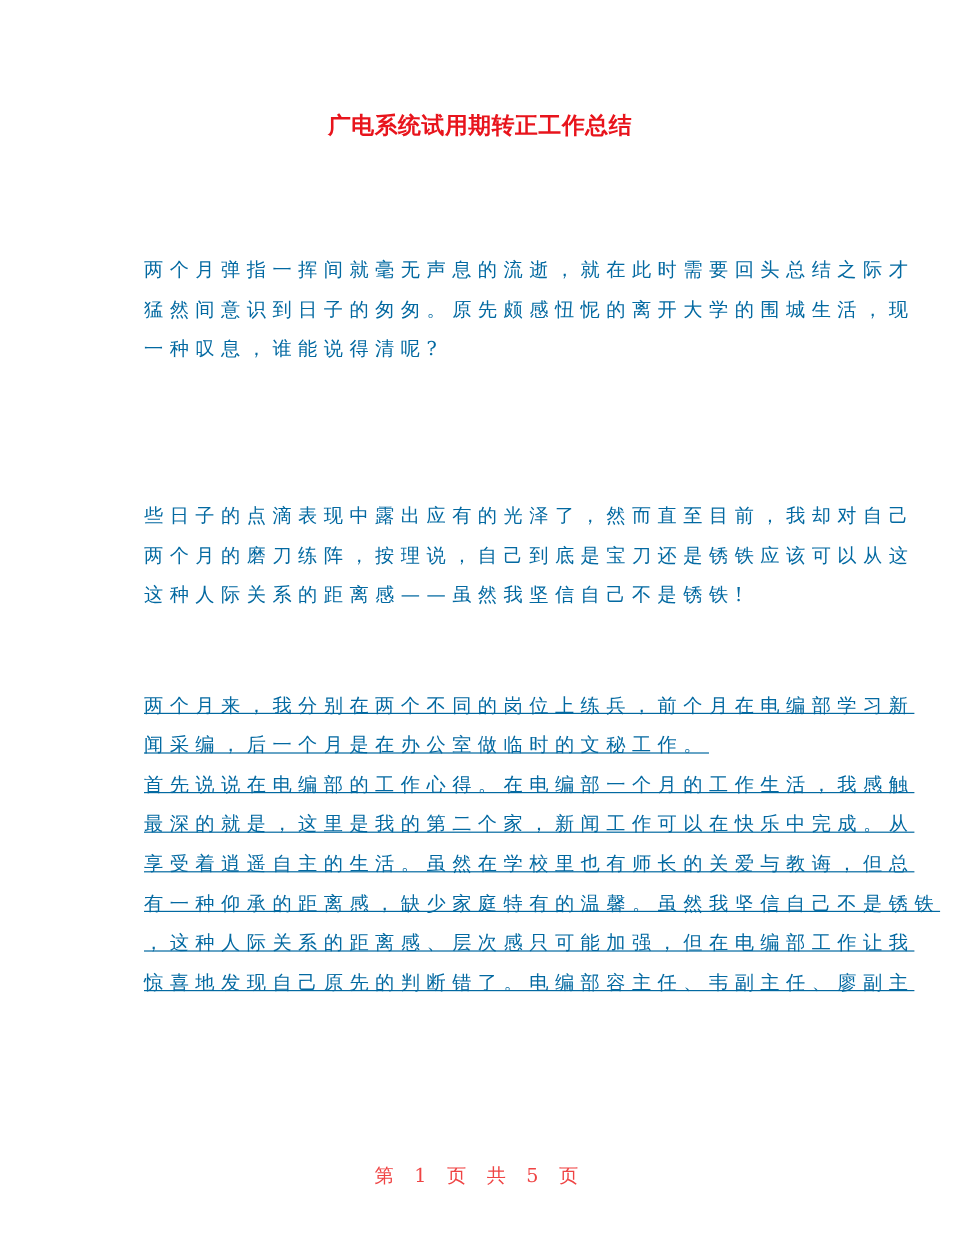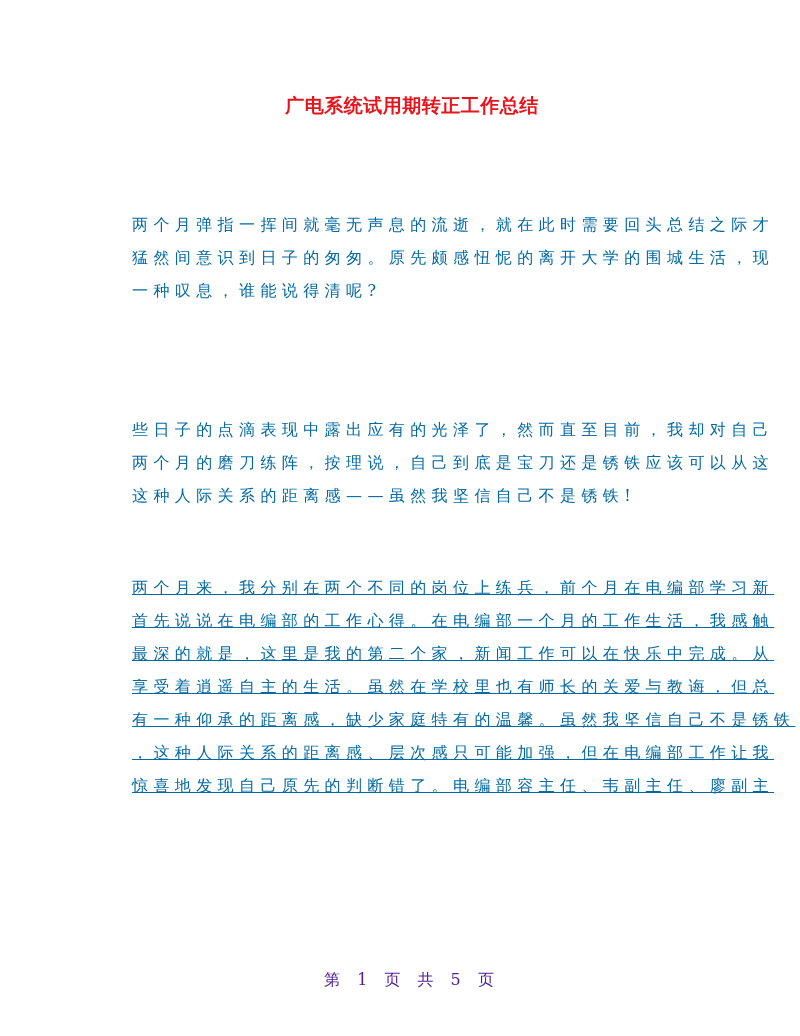--- a/index.html
+++ b/index.html
@@ -10,21 +10,21 @@
     body {
       width: 800px;
       height: 1036px;
       position: relative;
       overflow: hidden;
       font-family: "DejaVu Serif", "Liberation Serif", serif;
       color: #1a1a1a;
     }
     .page {
       position: absolute;
-      left: 12px; top: 0;
+      left: 0; top: 0;
       width: 660px;
       height: 1036px;
     }
     .title {
       position: absolute;
       top: 91px;
       left: 0;
       width: 800px;
       text-align: center;
       font-family: "DejaVu Sans", "Liberation Sans", sans-serif;
@@ -49,21 +49,21 @@
       height: 33px;
     }
     .footer {
       position: absolute;
       top: 968px;
       left: 0;
       width: 800px;
       text-align: center;
       font-size: 16px;
       letter-spacing: 6px;
-      color: #4c1d95;
+      color: #ef4444;
       line-height: 24px;
     }
   </style>
 </head>
 <body>
 
 <div class="page">
 
   <div class="title">广电系统试用期转正工作总结</div>
 
@@ -74,20 +74,21 @@
   </div>
 
   <div class="body-text" style="top:413px;">
     <span class="line">些日子的点滴表现中露出应有的光泽了，然而直至目前，我却对自己</span>
     <span class="line">两个月的磨刀练阵，按理说，自己到底是宝刀还是锈铁应该可以从这</span>
     <span class="line">这种人际关系的距离感——虽然我坚信自己不是锈铁!</span>
   </div>
 
   <div class="body-text" style="top:571px;text-decoration:underline;">
     <span class="line">两个月来，我分别在两个不同的岗位上练兵，前个月在电编部学习新</span>
+    <span class="line">闻采编，后一个月是在办公室做临时的文秘工作。</span>
     <span class="line">首先说说在电编部的工作心得。在电编部一个月的工作生活，我感触</span>
     <span class="line">最深的就是，这里是我的第二个家，新闻工作可以在快乐中完成。从</span>
     <span class="line">享受着逍遥自主的生活。虽然在学校里也有师长的关爱与教诲，但总</span>
     <span class="line">有一种仰承的距离感，缺少家庭特有的温馨。虽然我坚信自己不是锈铁</span>
     <span class="line">，这种人际关系的距离感、层次感只可能加强，但在电编部工作让我</span>
     <span class="line">惊喜地发现自己原先的判断错了。电编部容主任、韦副主任、廖副主</span>
   </div>
 
   <div class="footer">第 1 页 共 5 页</div>
 

